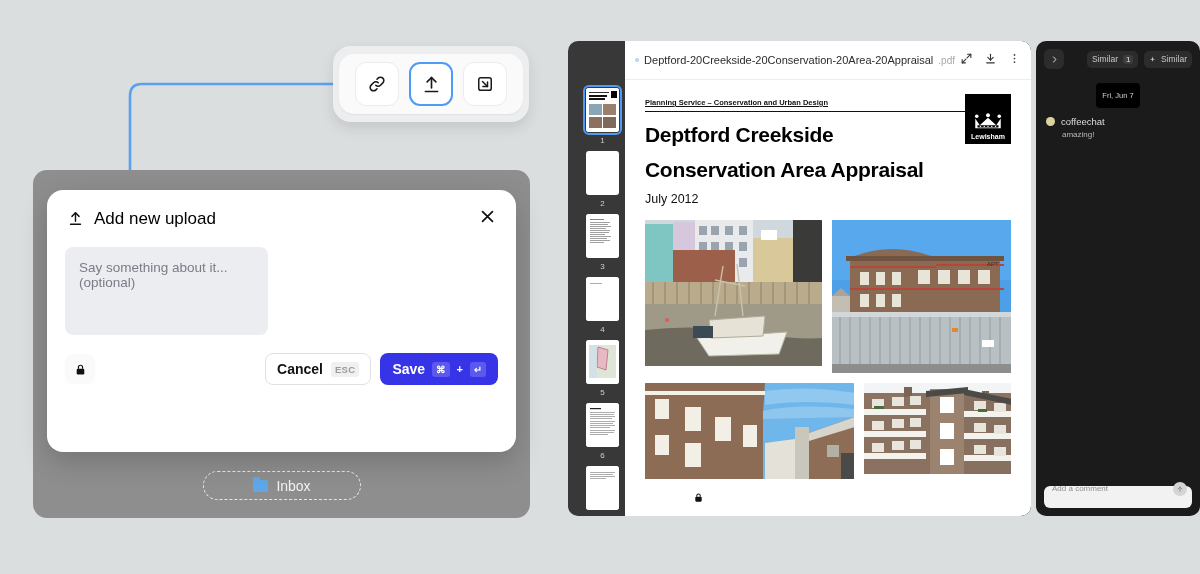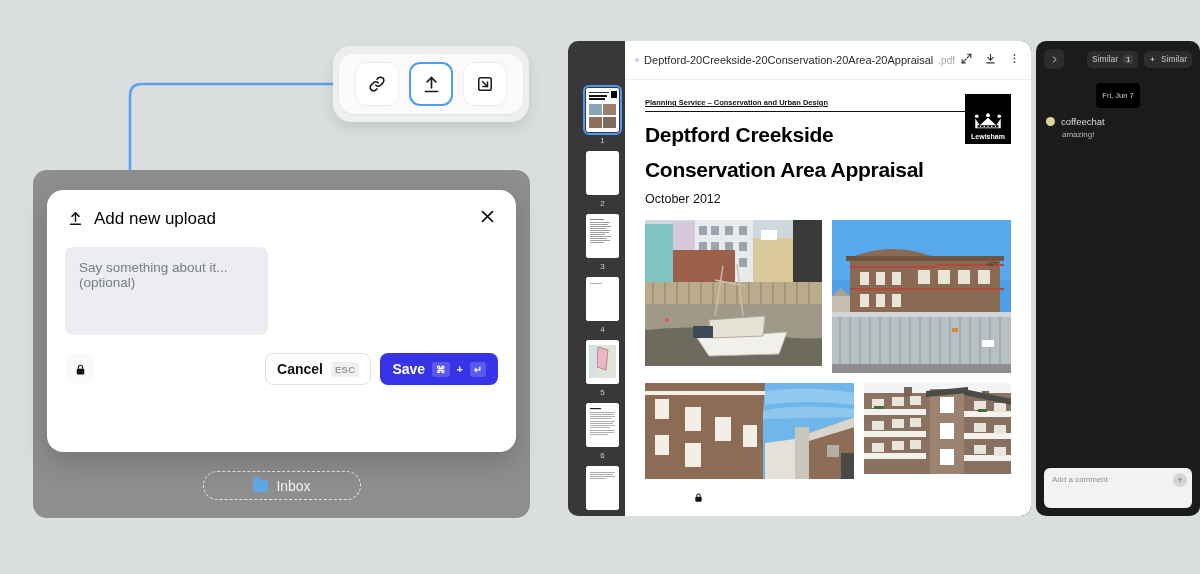--- a/index.html
+++ b/index.html
@@ -216,21 +216,21 @@
   }
   .cm-item { margin-top: 8px; padding: 0 2px; }
   .cm-user { display: flex; align-items: center; gap: 6px; }
   .avatar {
     width: 9px; height: 9px; border-radius: 50%; background: #ded3a0; flex: none;
   }
   .cm-username { font-size: 9.5px; color: #dcdcdc; }
   .cm-text { font-size: 8px; color: #b9b9b9; margin-top: 3px; margin-left: 16px; }
   .cm-input-wrap { margin-top: auto; }
   .cm-input {
-    height: 40px; background: #f2f2f2; border-radius: 6px;
+    height: 22px; background: #f2f2f2; border-radius: 6px;
     display: flex; align-items: center; padding: 0 5px 17px 8px;
   }
   .cm-placeholder { font-size: 8px; color: #8d8d8d; }
   .cm-send {
     margin-left: auto; width: 14px; height: 14px; border-radius: 50%;
     background: #d5d5d5; display: flex; align-items: center; justify-content: center;
   }
 </style>
 </head>
 <body>
@@ -441,21 +441,21 @@
             </svg>
           </span>
 
         </span>
       </div>
 
       <div class="doc">
         <span class="doc-kicker">Planning Service – Conservation and Urban Design</span>
         <div class="doc-title">Deptford Creekside</div>
         <div class="doc-title">Conservation Area Appraisal</div>
-        <div class="doc-date">October 2012</div>
+        <div class="doc-date">July 2012</div>
         <div class="crest">
           <svg width="30" height="20" viewBox="0 0 40 26">
             <circle cx="5" cy="4" r="2.4" fill="#fff"></circle>
               <circle cx="20" cy="2.6" r="2.6" fill="#fff"></circle>
               <circle cx="35" cy="4" r="2.4" fill="#fff"></circle>
             <path d="M3 7 L9 16 L20 6 L31 16 L37 7 L37 20 L3 20 Z" fill="#fff"></path>
             <rect x="6" y="16" width="28" height="3" fill="#000"></rect>
             <g fill="#fff">
                 <circle cx="10" cy="17.5" r=".9"></circle>
                 <circle cx="15" cy="17.5" r=".9"></circle>

